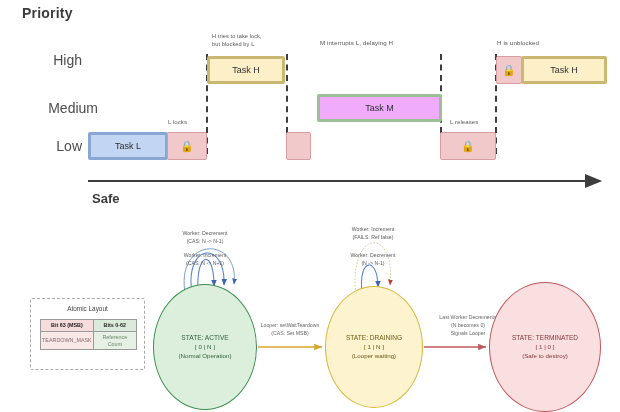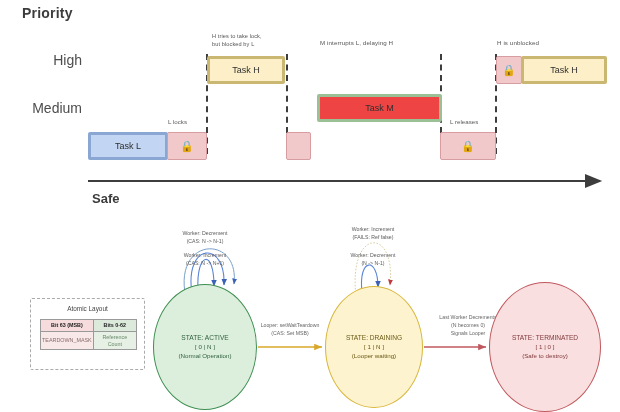--- a/index.html
+++ b/index.html
@@ -22,37 +22,37 @@
   }
   .time-title {
     position: absolute; left: 92px; top: 191px;
     font-size: 13px; font-weight: bold; color: #3c3c3c;
   }
   .axis-lane-label {
     position: absolute; font-size: 14px; color: #4d4d4d;
     text-align: right; width: 82px;
   }
   .lane-high   { top: 52px;  left: 0; }
-  .lane-medium { top: 100px; left: 0; }
+  .lane-medium { top: 100px; left: 16px; }
   .lane-low    { top: 138px; left: 0; }
 
   .annot {
     position: absolute; font-size: 5.6px; color: #555;
     line-height: 1.5; white-space: pre-line; letter-spacing: .1px;
   }
 
   .bar {
     position: absolute; height: 28px;
     border: 3px solid #ec4899; border-radius: 2px;
     display: flex; align-items: center; justify-content: center;
     font-size: 9px; color: #2f2f2f;
   }
   .bar-yellow { background: #fdf0c8; border-color: #c9b772; }
   .bar-blue   { background: #c2d5f2; border-color: #8aa7d4; }
-  .bar-green  { background: #ef4444; border-color: #9cc096; }
+  .bar-green  { background: #f0abfc; border-color: #9cc096; }
 
   .lockbox {
     position: absolute; height: 28px; background: #f2c9cb;
     border: 1px solid #d79ea1; border-radius: 2px;
     display: flex; align-items: center; justify-content: center;
   }
   .lock-glyph { font-size: 11px; line-height: 1; color: #e0a81e; }
 
   .vdash {
     position: absolute; width: 0;
@@ -128,20 +128,21 @@
 <body>
 
 <div id="page">
 
   <div id="timeline">
 
     <div class="pri-title">Priority</div>
 
     <div class="axis-lane-label lane-high">High</div>
     <div class="axis-lane-label lane-medium">Medium</div>
+    <div class="axis-lane-label lane-low">Low</div>
 
     <div class="annot" style="left:212px; top:32px;">H tries to take lock,
 but blocked by L</div>
     <div class="annot" style="left:320px; top:38px; font-size:6.2px;">M interrupts L, delaying H</div>
     <div class="annot" style="left:497px; top:38px; font-size:6.2px;">H is unblocked</div>
 
     <div class="vdash" style="left:206px; top:54px;  height:100px;"></div>
     <div class="vdash" style="left:286px; top:54px;  height:100px;"></div>
     <div class="vdash" style="left:440px; top:54px;  height:100px;"></div>
     <div class="vdash" style="left:495px; top:54px;  height:100px;"></div>

